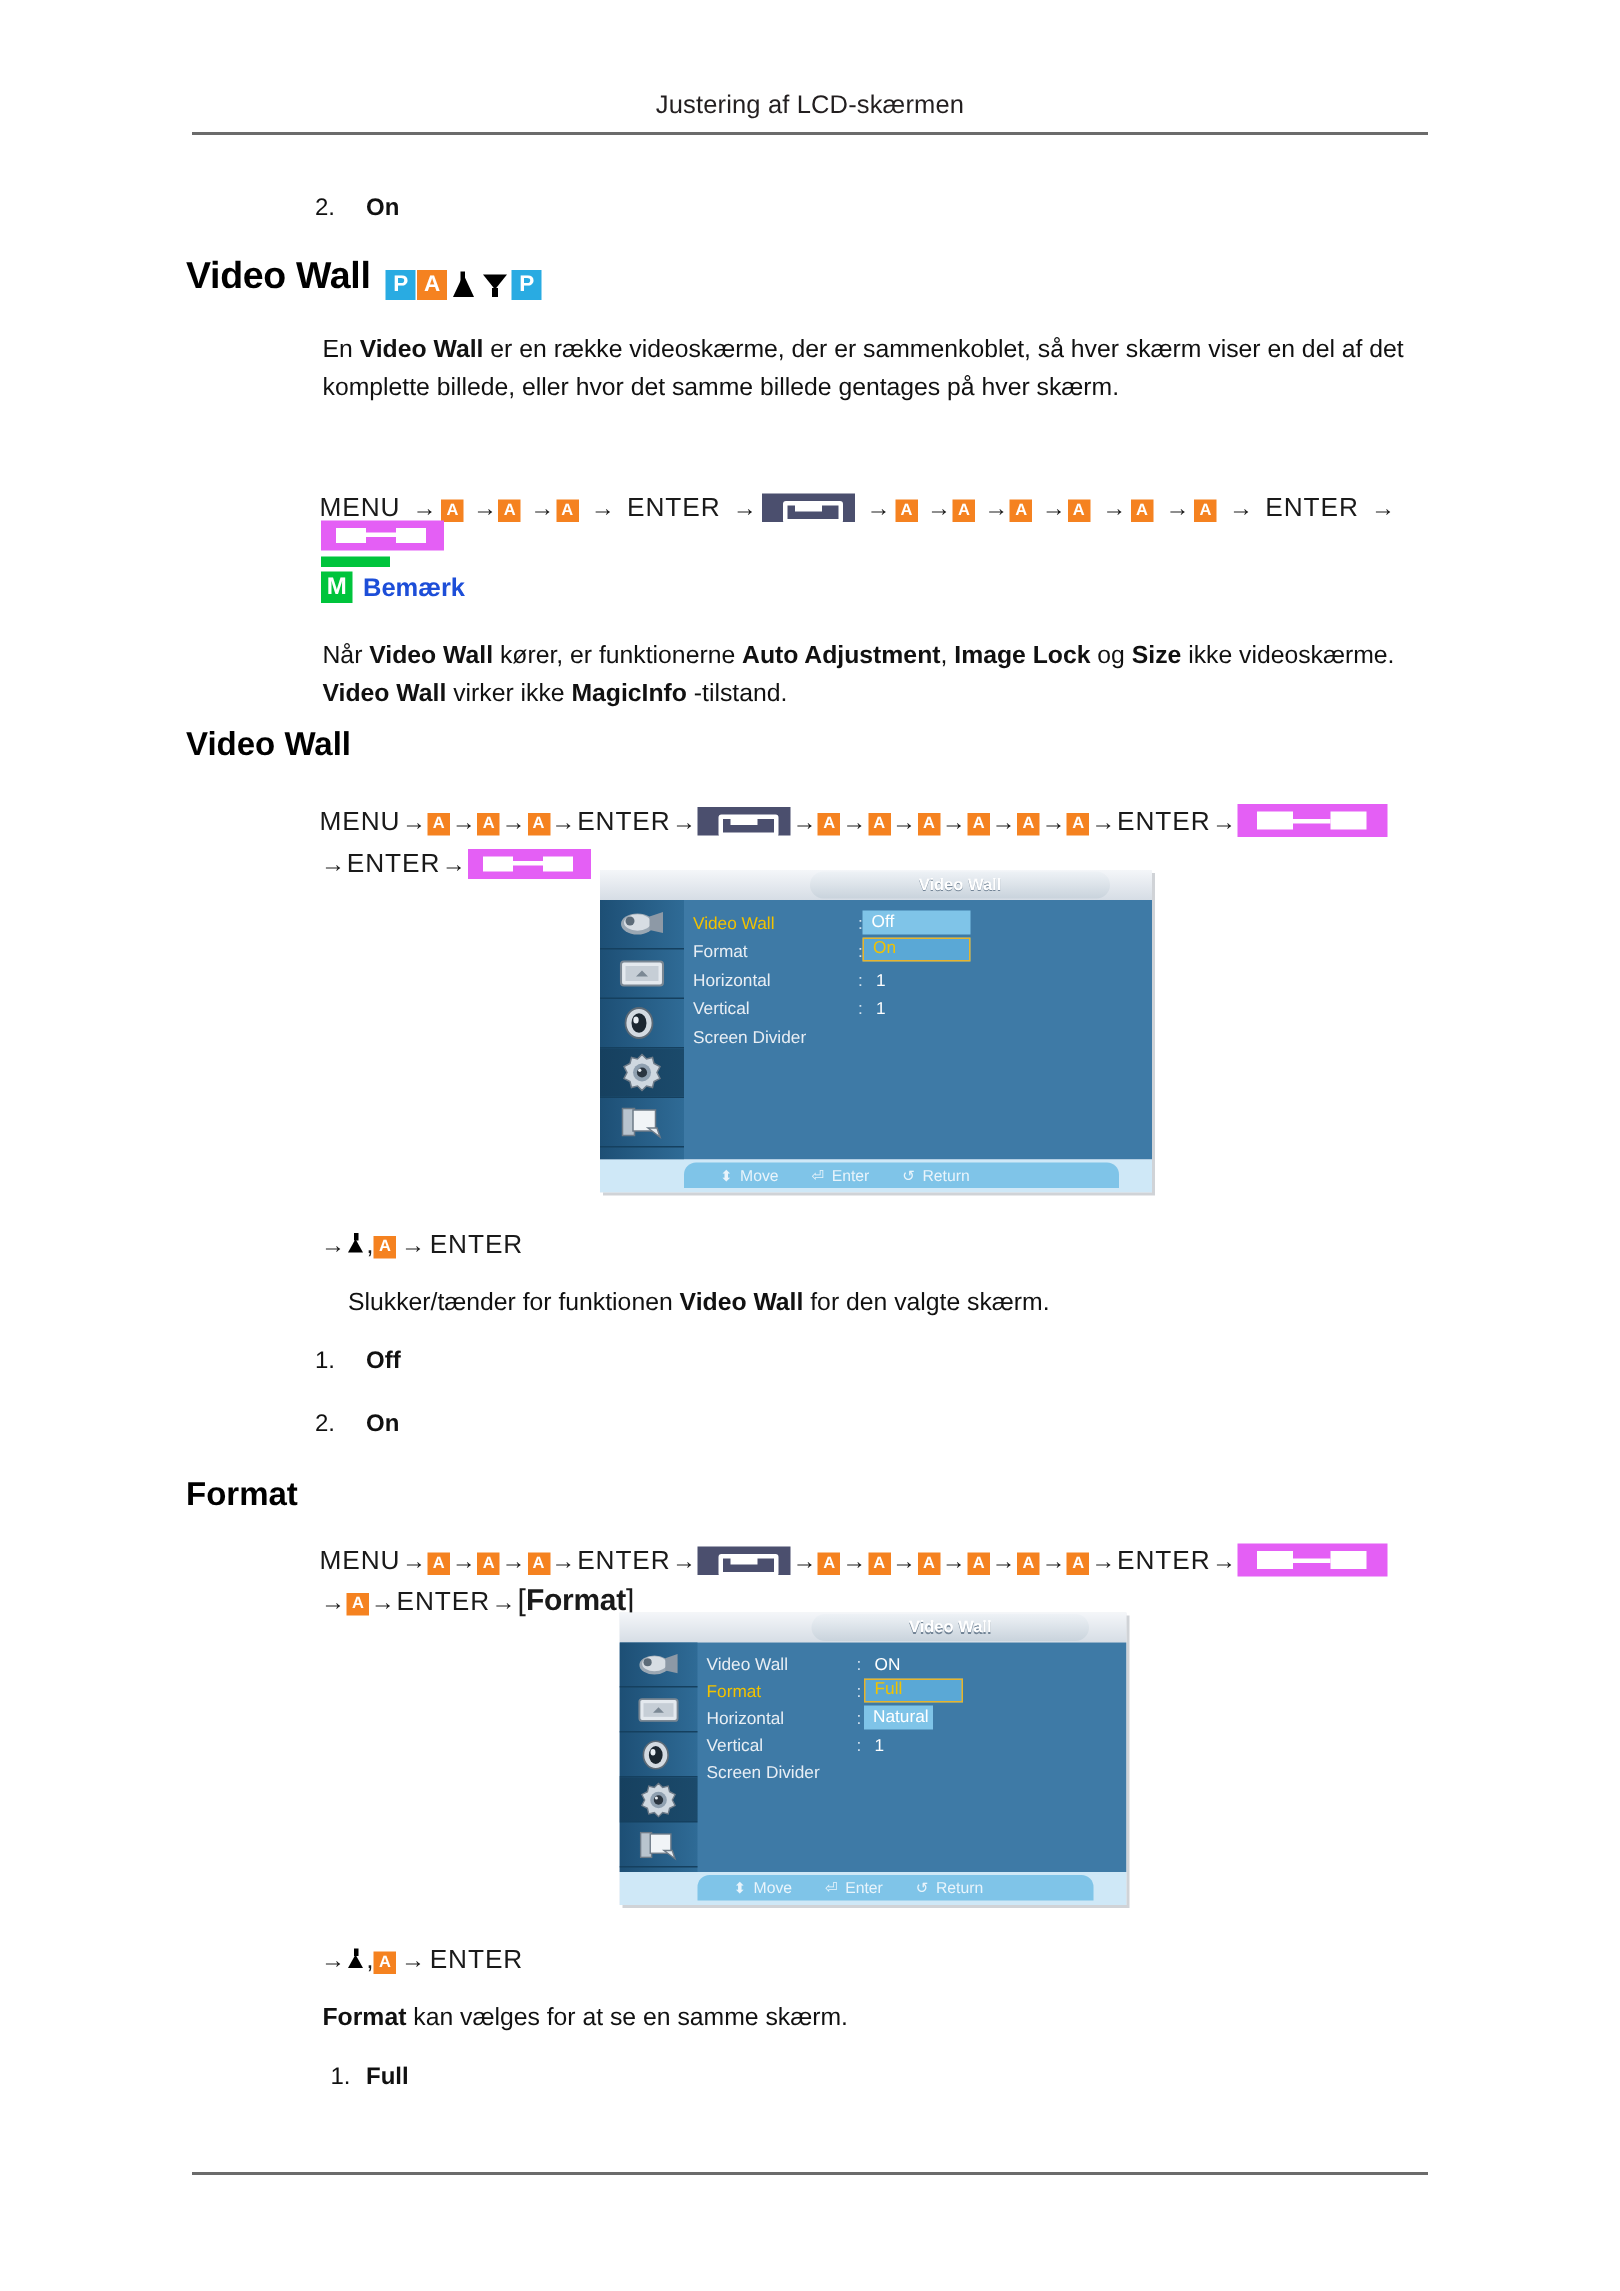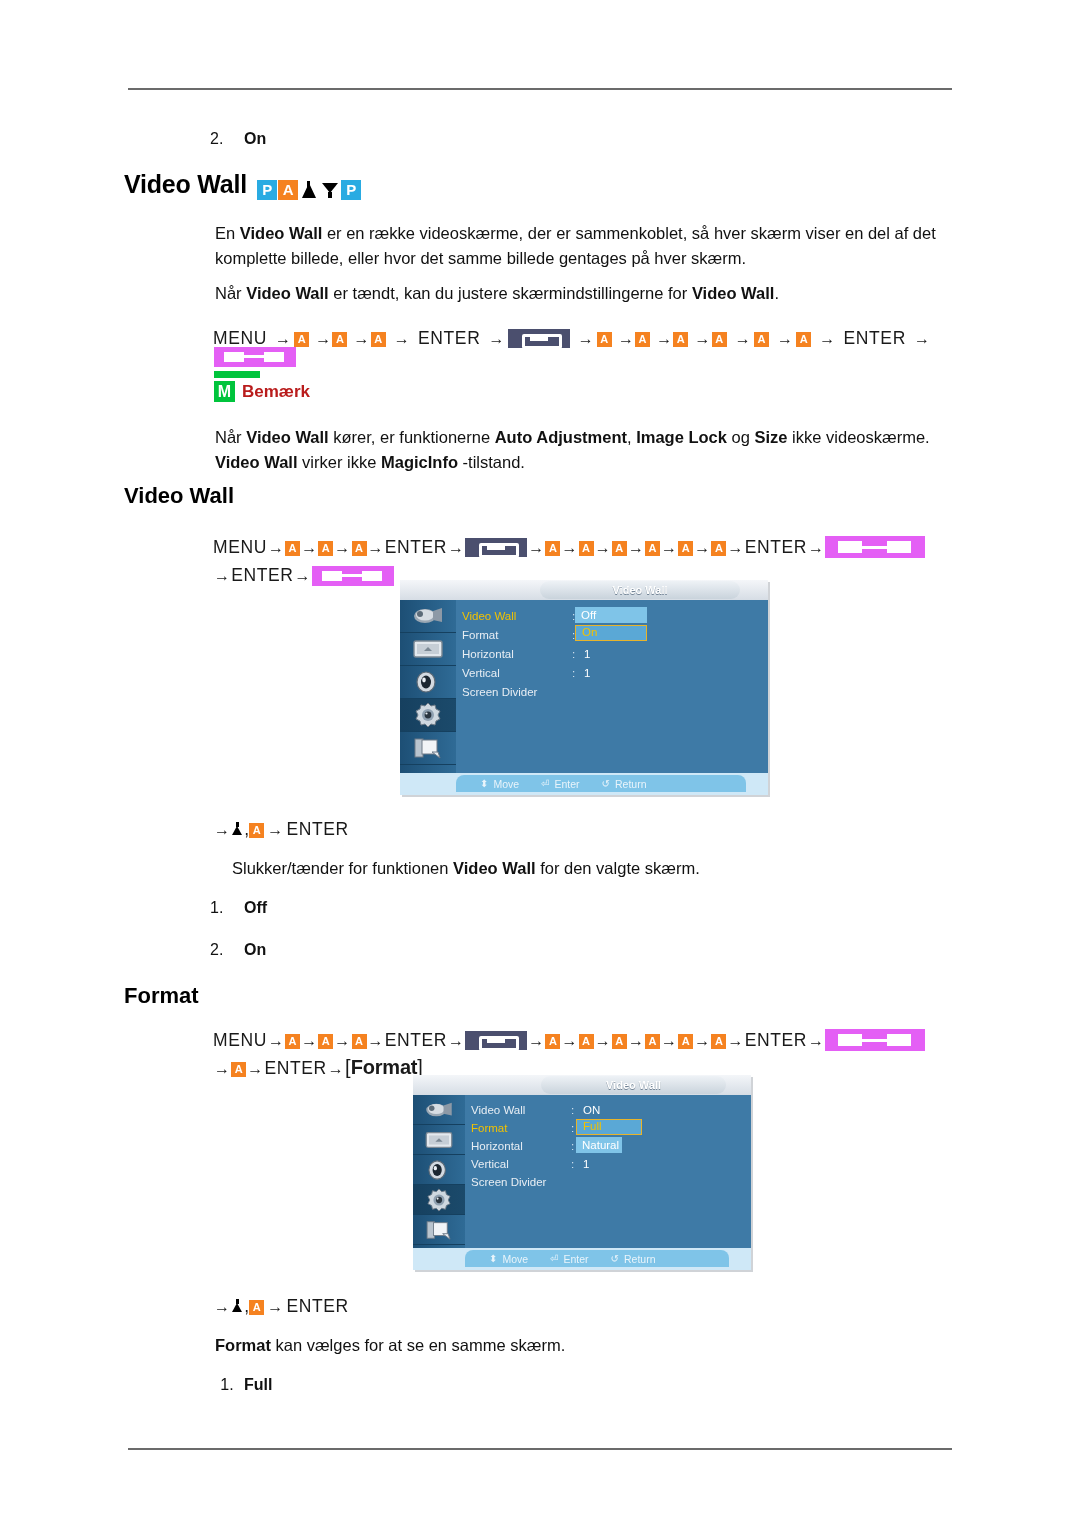--- a/index.html
+++ b/index.html
@@ -193,21 +193,21 @@
   .note {
     position:absolute;
     display:flex; align-items:center; gap:7px;
   }
   .note .mbox {
     width:21px; height:21px; background:#00c43c;
     color:#ffffff; font-weight:bold; font-size:16px;
     display:flex; align-items:center; justify-content:center;
     font-family:"Liberation Sans", sans-serif;
   }
-  .note .ntxt { font-size:17px; font-weight:bold; color:#b91c1c; }
+  .note .ntxt { font-size:17px; font-weight:bold; color:#1d4ed8; }
 
   
   .osd {
     position:absolute;
     background:#e9edf2;
     padding:0;
     font-family:"Liberation Sans", sans-serif;
     box-shadow: 2px 2px 0 rgba(120,130,140,0.35);
   }
   .osd-inner { position:relative; width:100%; height:100%; overflow:hidden; }
@@ -281,43 +281,41 @@
     color:#e9f4fb; font-size:10.5px;
   }
   .fitem { display:flex; align-items:center; gap:5px; }
   .fitem .g { font-size:10px; }
 </style>
 </head>
 <body>
 
 <div class="page">
 
+  <div class="running-head">Justering af LCD-skærmen</div>
   <div class="rule-top"></div>
 
   <div class="numitem" style="left:210px; top:130px;">
     <span class="num">2.</span><span class="lbl">On</span>
   </div>
 
   <h1 class="sec" style="left:124px; top:170px;">
     <span>Video Wall</span><span class="badge-row">
         <span class="bdg p">P</span>
         <span class="bdg a">A</span>
         <span class="bdg tri"></span>
         <span class="bdg funnel"></span>
         <span class="bdg p">P</span>
       </span>
   </h1>
 
   <div class="body-text" style="left:215px; top:221px; width:745px;">
     <span>En </span><b>Video Wall</b><span> er en række videoskærme, der er sammenkoblet, så hver skærm viser en del af det komplette billede, eller hvor det samme billede gentages på hver skærm.</span>
   </div>
 
-  <div class="body-text" style="left:215px; top:281px; width:745px;">
-    <span>Når </span><b>Video Wall</b><span> er tændt, kan du justere skærmindstillingerne for </span><b>Video Wall</b><span>.</span>
-  </div>
 
   <div class="navline" style="left:213px; top:324px;">
     <span class="kw">MENU</span>
     <span class="arw">→</span><span class="keyA">A</span>
     <span class="arw-tight">→</span><span class="keyA">A</span>
     <span class="arw-tight">→</span><span class="keyA">A</span>
     <span class="arw">→</span>
     <span class="kw">ENTER</span>
     <span class="arw">→</span><span class="barNavy"></span>
     <span class="arw">→</span><span class="keyA">A</span>

